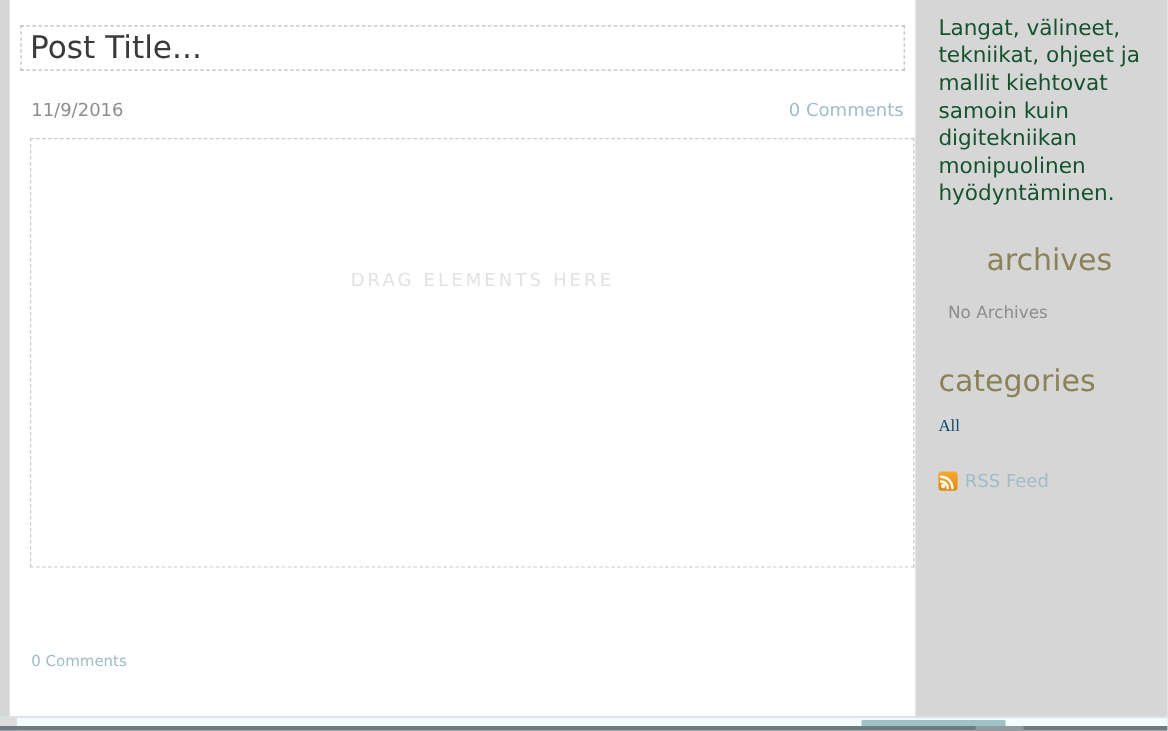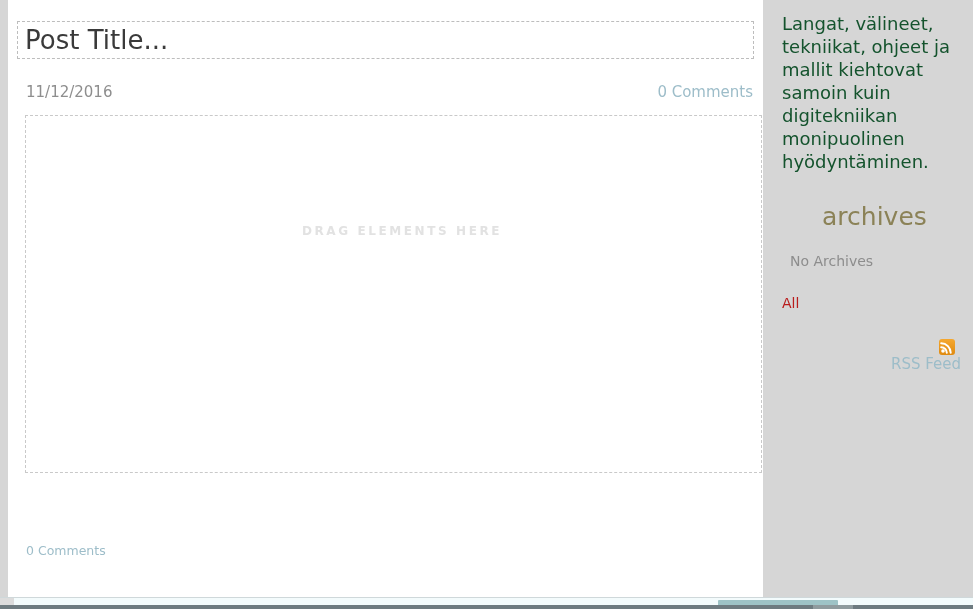--- a/index.html
+++ b/index.html
@@ -101,26 +101,25 @@
     height: 358px;
     border: 1px dashed #c9c9c9;
     box-sizing: border-box;
   }
   .drag-zone-label {
     position: absolute;
     left: 17px;
     right: 0;
     top: 108px;
     text-align: center;
-    font-size: 12px;
+    font-size: 15px;
     letter-spacing: 2.6px;
     color: #e2e2e2;
     white-space: nowrap;
     user-select: none;
-    font-weight: bold;
   }
 
   
   .post-comments-bottom {
     position: absolute;
     left: 18px;
     top: 543px;
     font-size: 12.5px;
     line-height: 16px;
     color: #9dbdc9;
@@ -169,31 +168,31 @@
     font-size: 14px;
     line-height: 20px;
     color: #8d8d8d;
   }
 
   .sb-link {
     display: block;
     padding-top: 14px;
     font-size: 14px;
     line-height: 20px;
-    color: #b91c1c;
+    color: #0c4a6e;
     text-decoration: none;
     cursor: pointer;
+    font-family: Liberation Serif, serif;
   }
 
   .rss-row {
     display: flex;
-    align-items: flex-end;
+    align-items: center;
     padding-top: 26px;
     cursor: pointer;
-    flex-direction: column;
   }
   .rss-icon {
     display: inline-block;
     width: 16px;
     height: 16px;
     flex: 0 0 16px;
     margin-right: 6px;
     border-radius: 3px;
     background: linear-gradient(#f5a830, #e08a10);
     position: relative;
@@ -258,40 +257,41 @@
 <div id="page">
 
   <div class="post-column">
     <div class="post-inner">
 
       <div class="post-title-box">
         <div class="post-title-text">Post Title...</div>
       </div>
 
       <div class="post-meta">
-        <span class="post-date">11/12/2016</span>
+        <span class="post-date">11/9/2016</span>
         <a class="post-comments-top">0 Comments</a>
       </div>
 
       <div class="drag-zone">
         <div class="drag-zone-label">DRAG ELEMENTS HERE</div>
       </div>
 
       <a class="post-comments-bottom">0 Comments</a>
 
     </div>
   </div>
 
   <aside class="sidebar">
 
     <p class="sb-paragraph">Langat, välineet, tekniikat, ohjeet ja mallit kiehtovat samoin kuin digitekniikan monipuolinen hyödyntäminen.</p>
 
     <h2 class="sb-heading archives">archives</h2>
     <p class="sb-plain">No Archives</p>
 
+    <h2 class="sb-heading categories">categories</h2>
     <a class="sb-link">All</a>
 
     <div class="rss-row">
       <span class="rss-icon">
         <svg width="16" height="16" viewBox="0 0 16 16" aria-hidden="true">
           <circle cx="4" cy="12" r="1.8" fill="#ffffff"></circle>
           <path d="M2.2 8.2 A5.6 5.6 0 0 1 7.8 13.8" stroke="#ffffff" stroke-width="2" fill="none" stroke-linecap="round"></path>
           <path d="M2.2 4.3 A9.5 9.5 0 0 1 11.7 13.8" stroke="#ffffff" stroke-width="2" fill="none" stroke-linecap="round"></path>
         </svg>
       </span>

